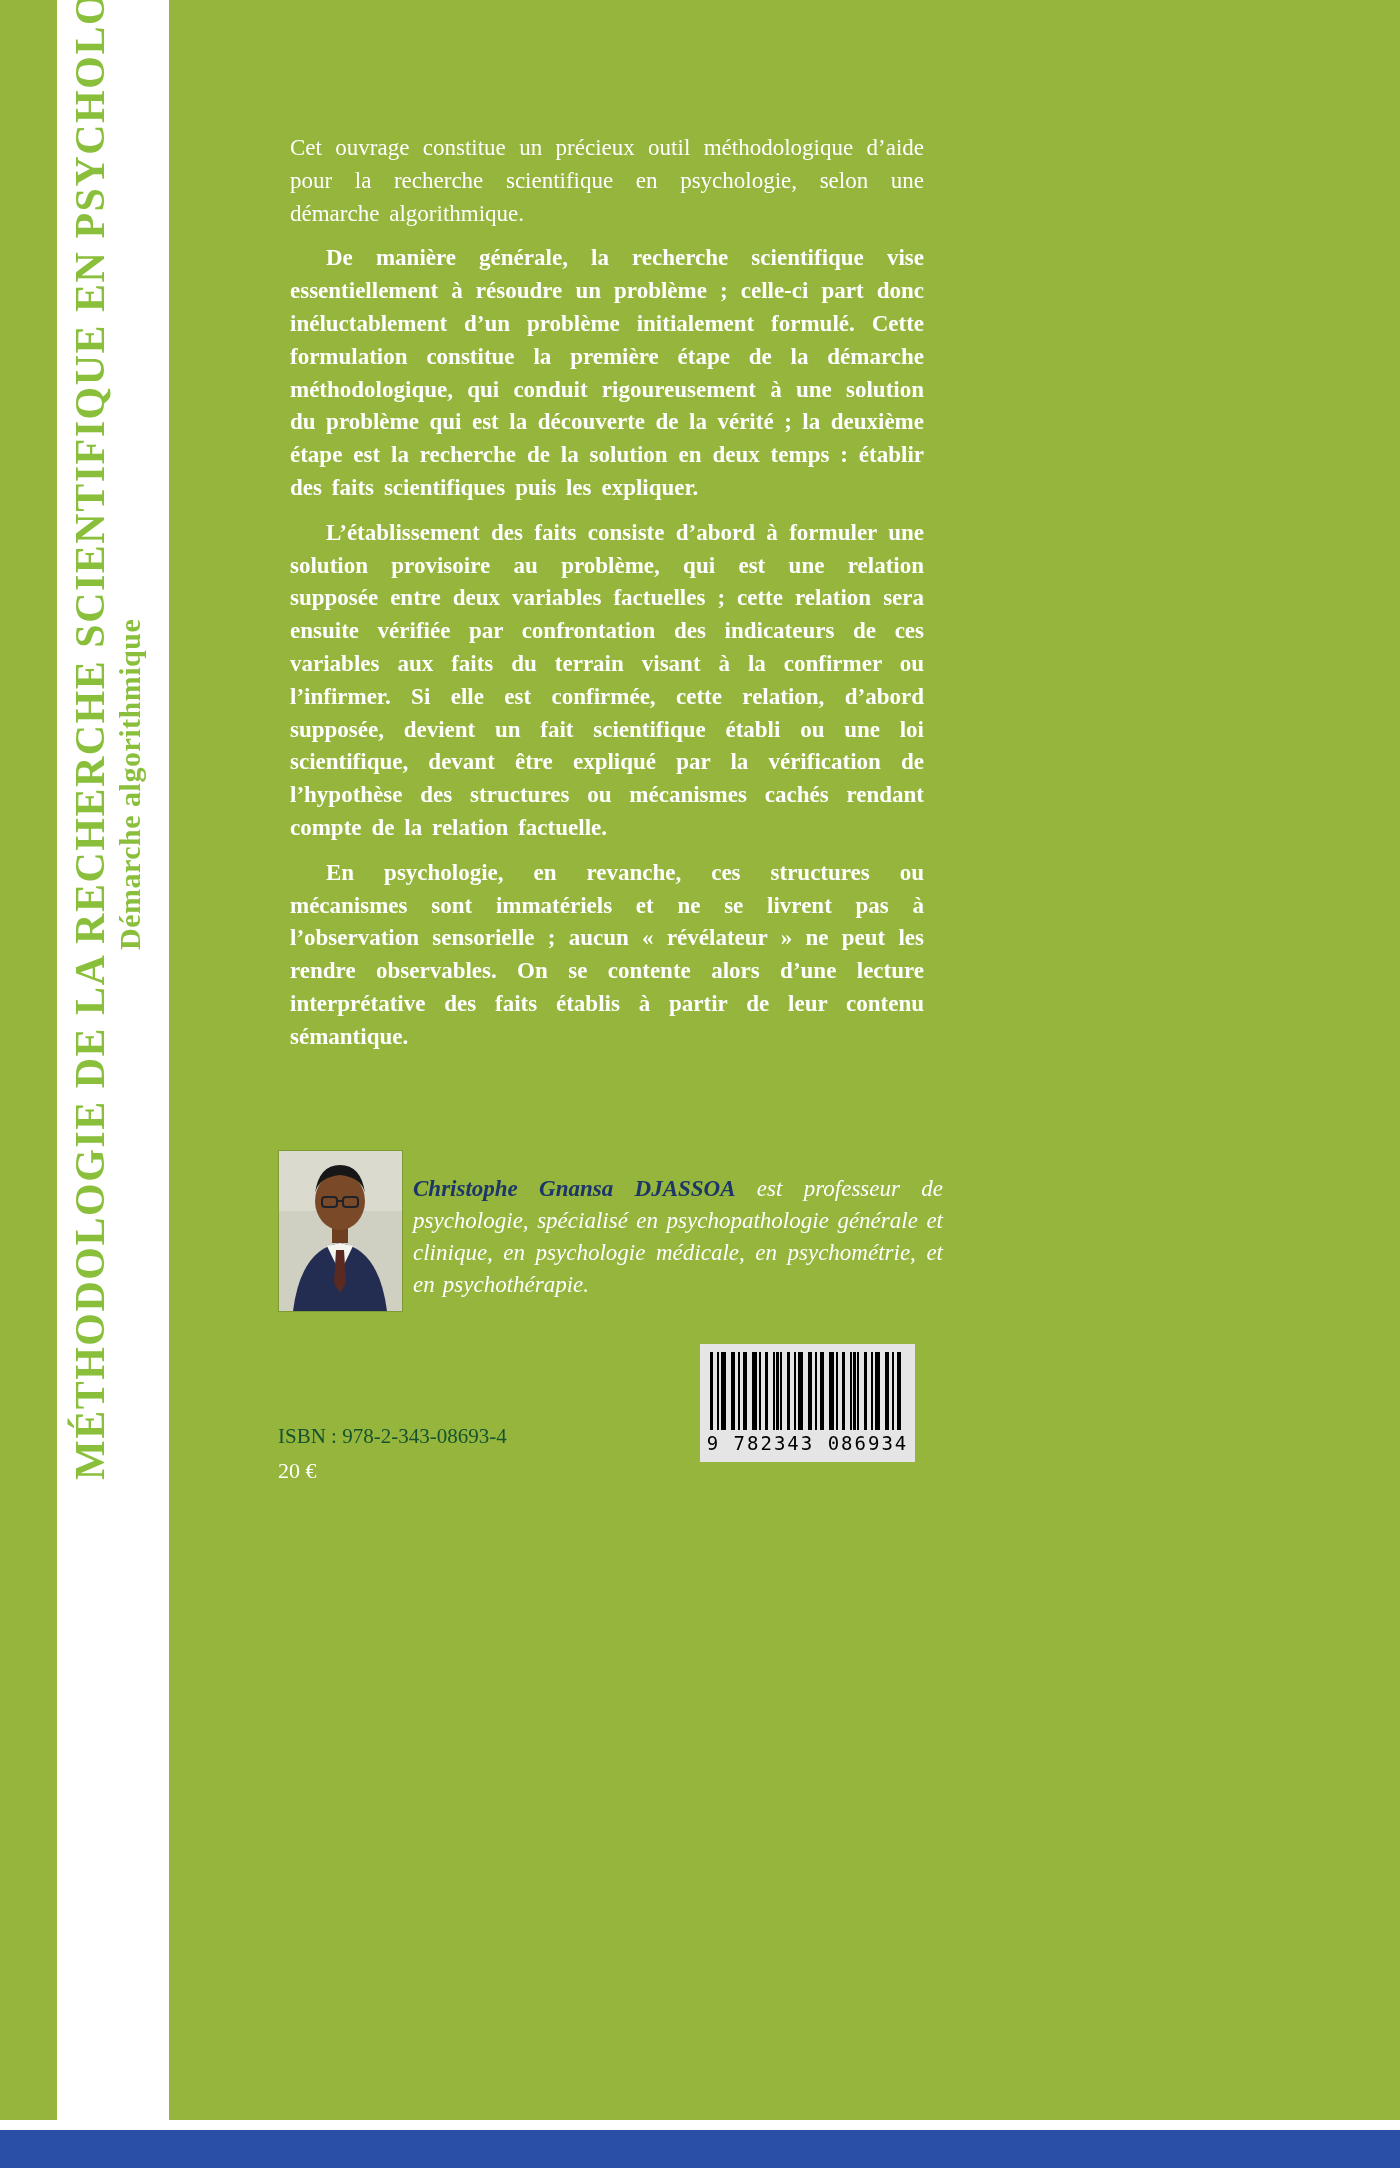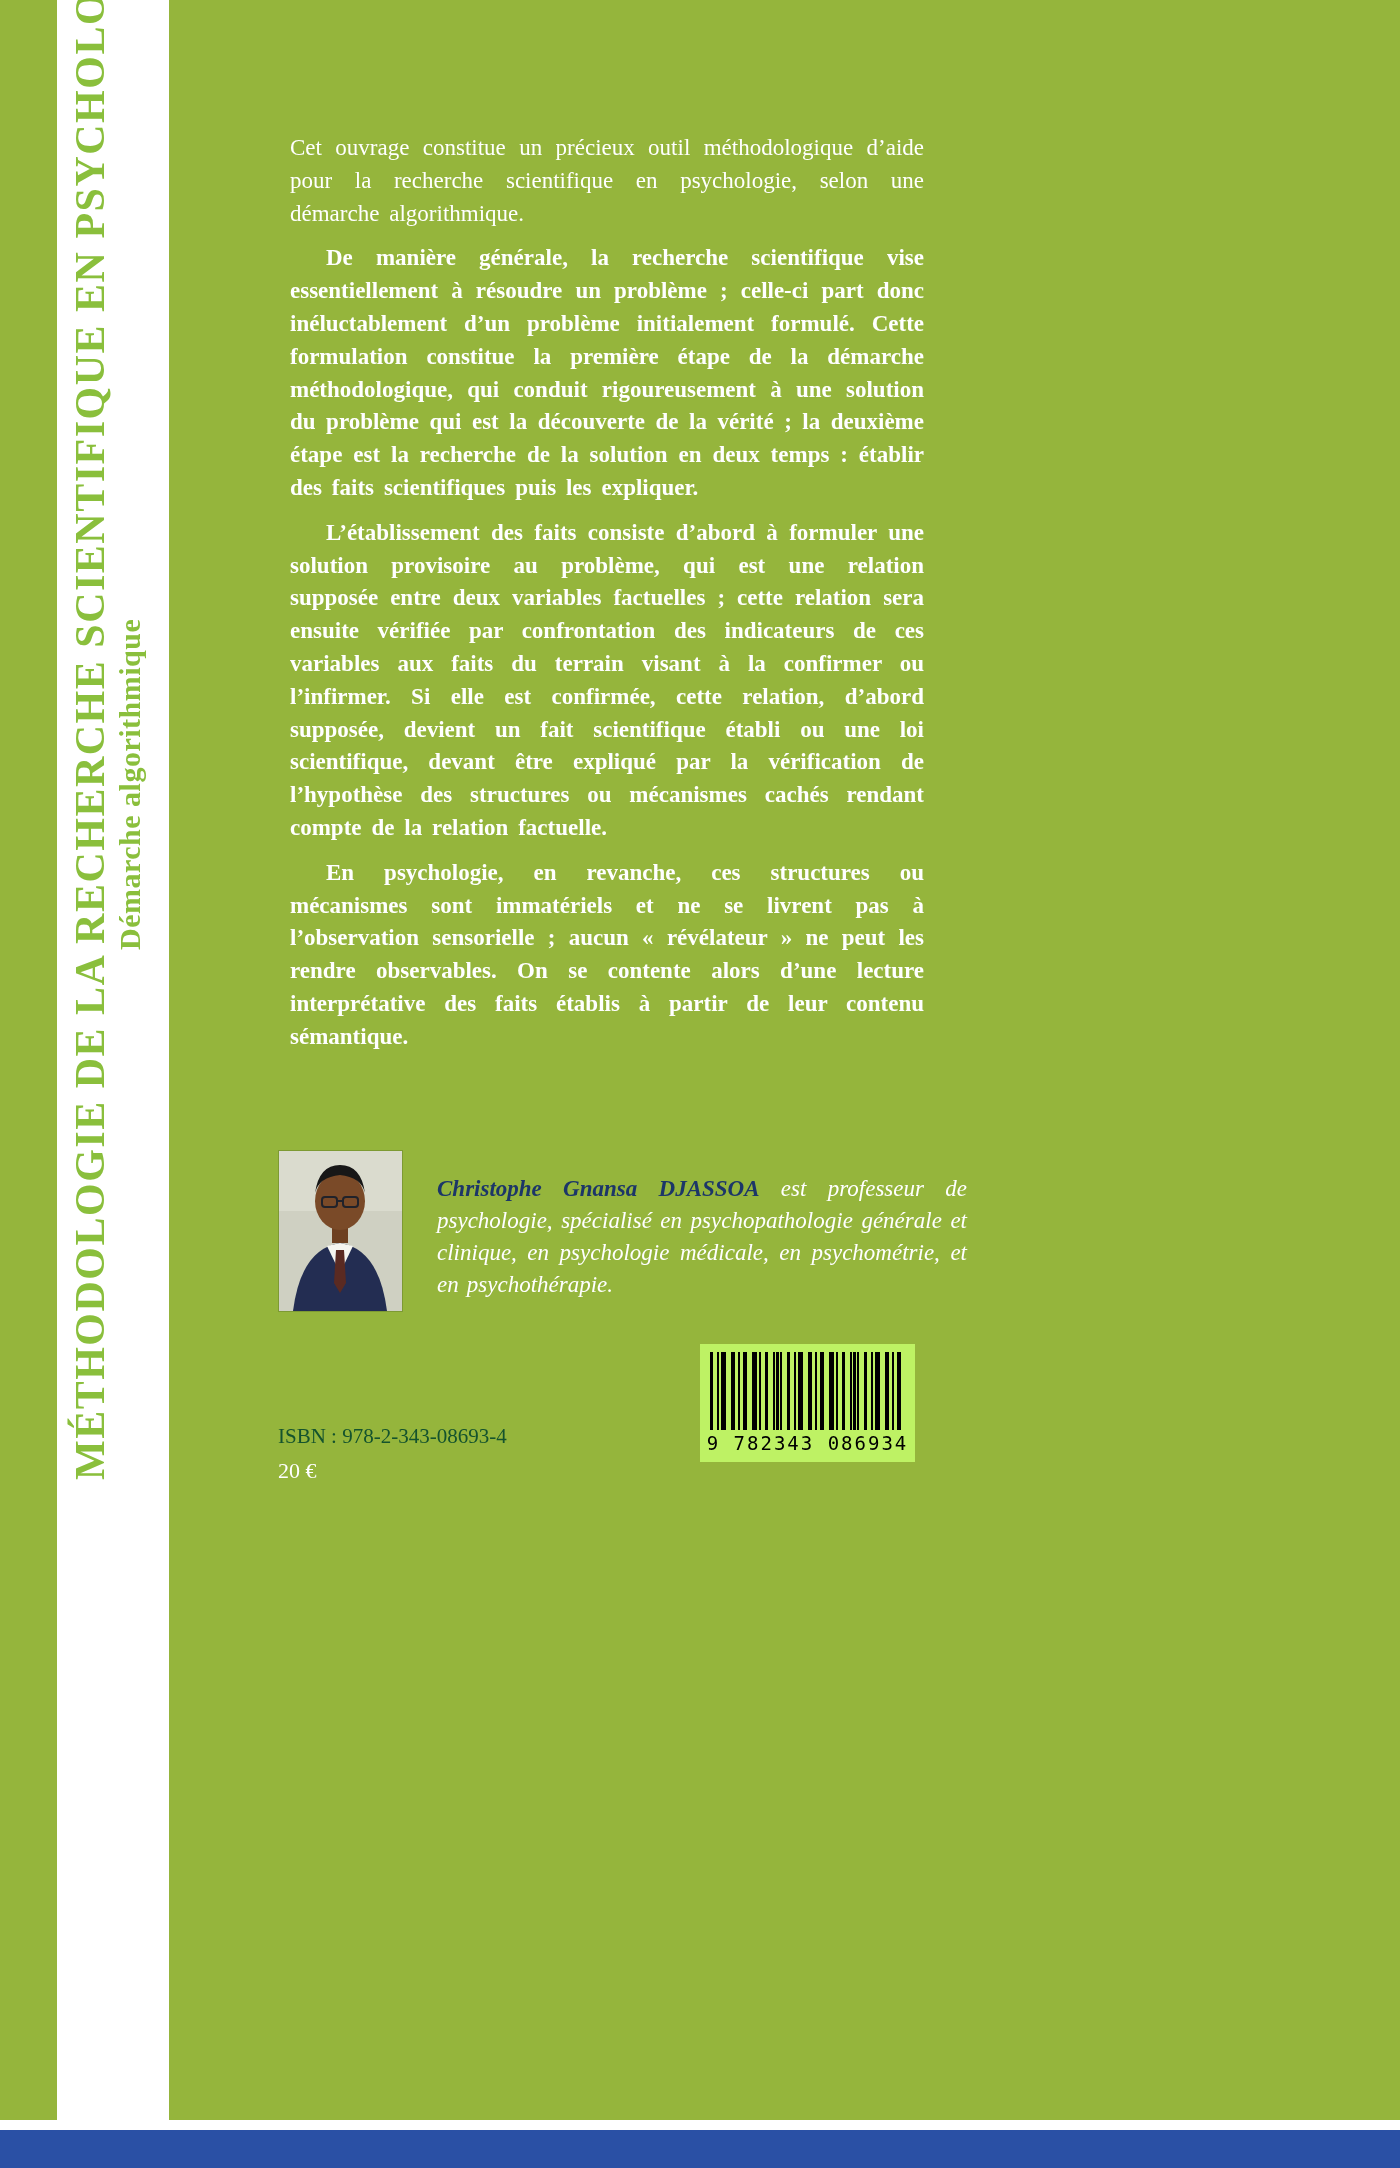--- a/index.html
+++ b/index.html
@@ -39,35 +39,35 @@
   .back-text p.indent{text-indent:36px;font-weight:bold;}
   
   .author-photo{
     position:absolute;left:278px;top:1150px;width:123px;height:160px;
     border:1px solid #7d9a33;background:#cfd3c3;
   }
   .author-photo svg{display:block;width:100%;height:100%;}
   .author-bio{
     position:absolute;left:413px;top:1150px;width:530px;
     font-style:italic;font-size:23px;line-height:32px;
-    color:#ffffff;text-align:justify;word-spacing:0.1em;margin-left:24px;
+    color:#ffffff;text-align:justify;word-spacing:0.1em;
   }
   .author-name{font-weight:bold;color:#1c3668;}
   
   .isbn{
     position:absolute;left:278px;top:1424px;
     color:#14532d;font-size:21px;
   }
   .price{
     position:absolute;left:278px;top:1458px;
     color:#ffffff;font-size:22px;
   }
   .barcode-box{
     position:absolute;left:700px;top:1344px;width:215px;height:118px;
-    background:#bef264;
+    background:#e5e5e5;
   }
   .barcode-bars{
     position:absolute;left:10px;top:8px;right:10px;height:78px;
     background-image:
       repeating-linear-gradient(90deg,#000 0 2px,transparent 2px 7px),
       repeating-linear-gradient(90deg,#000 0 3px,transparent 3px 11px);
   }
   .barcode-number{
     position:absolute;left:0;right:0;top:88px;
     text-align:center;color:#000;

